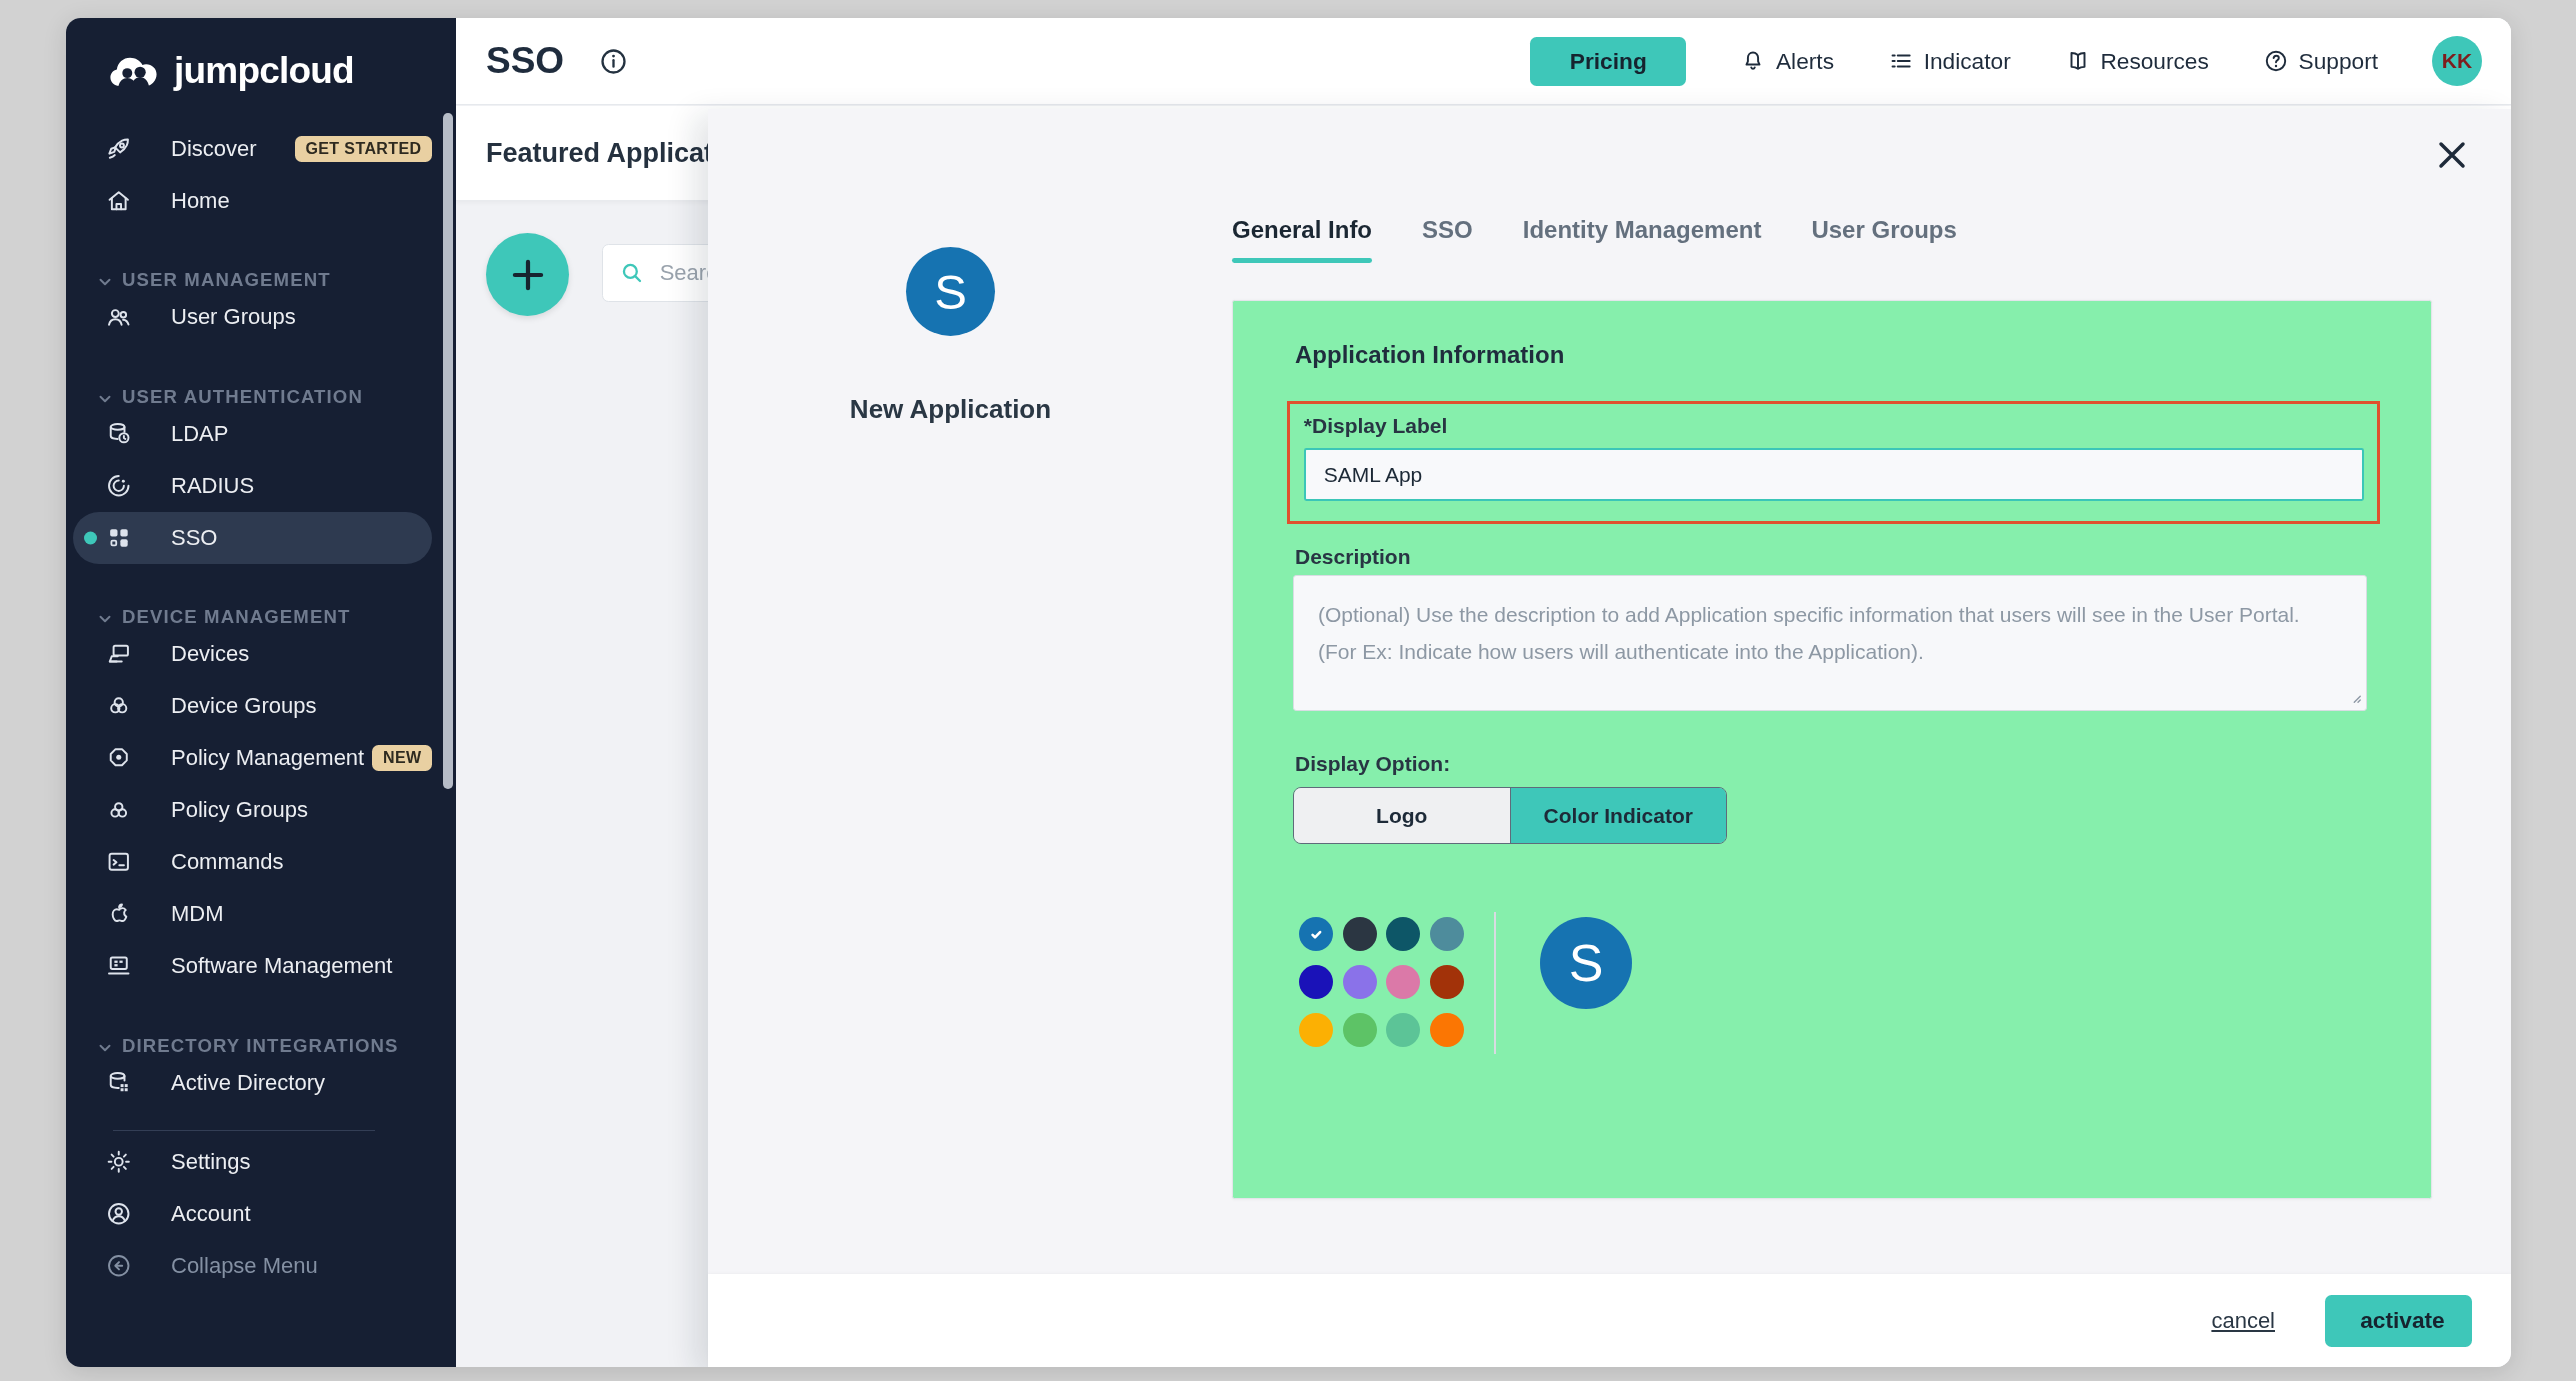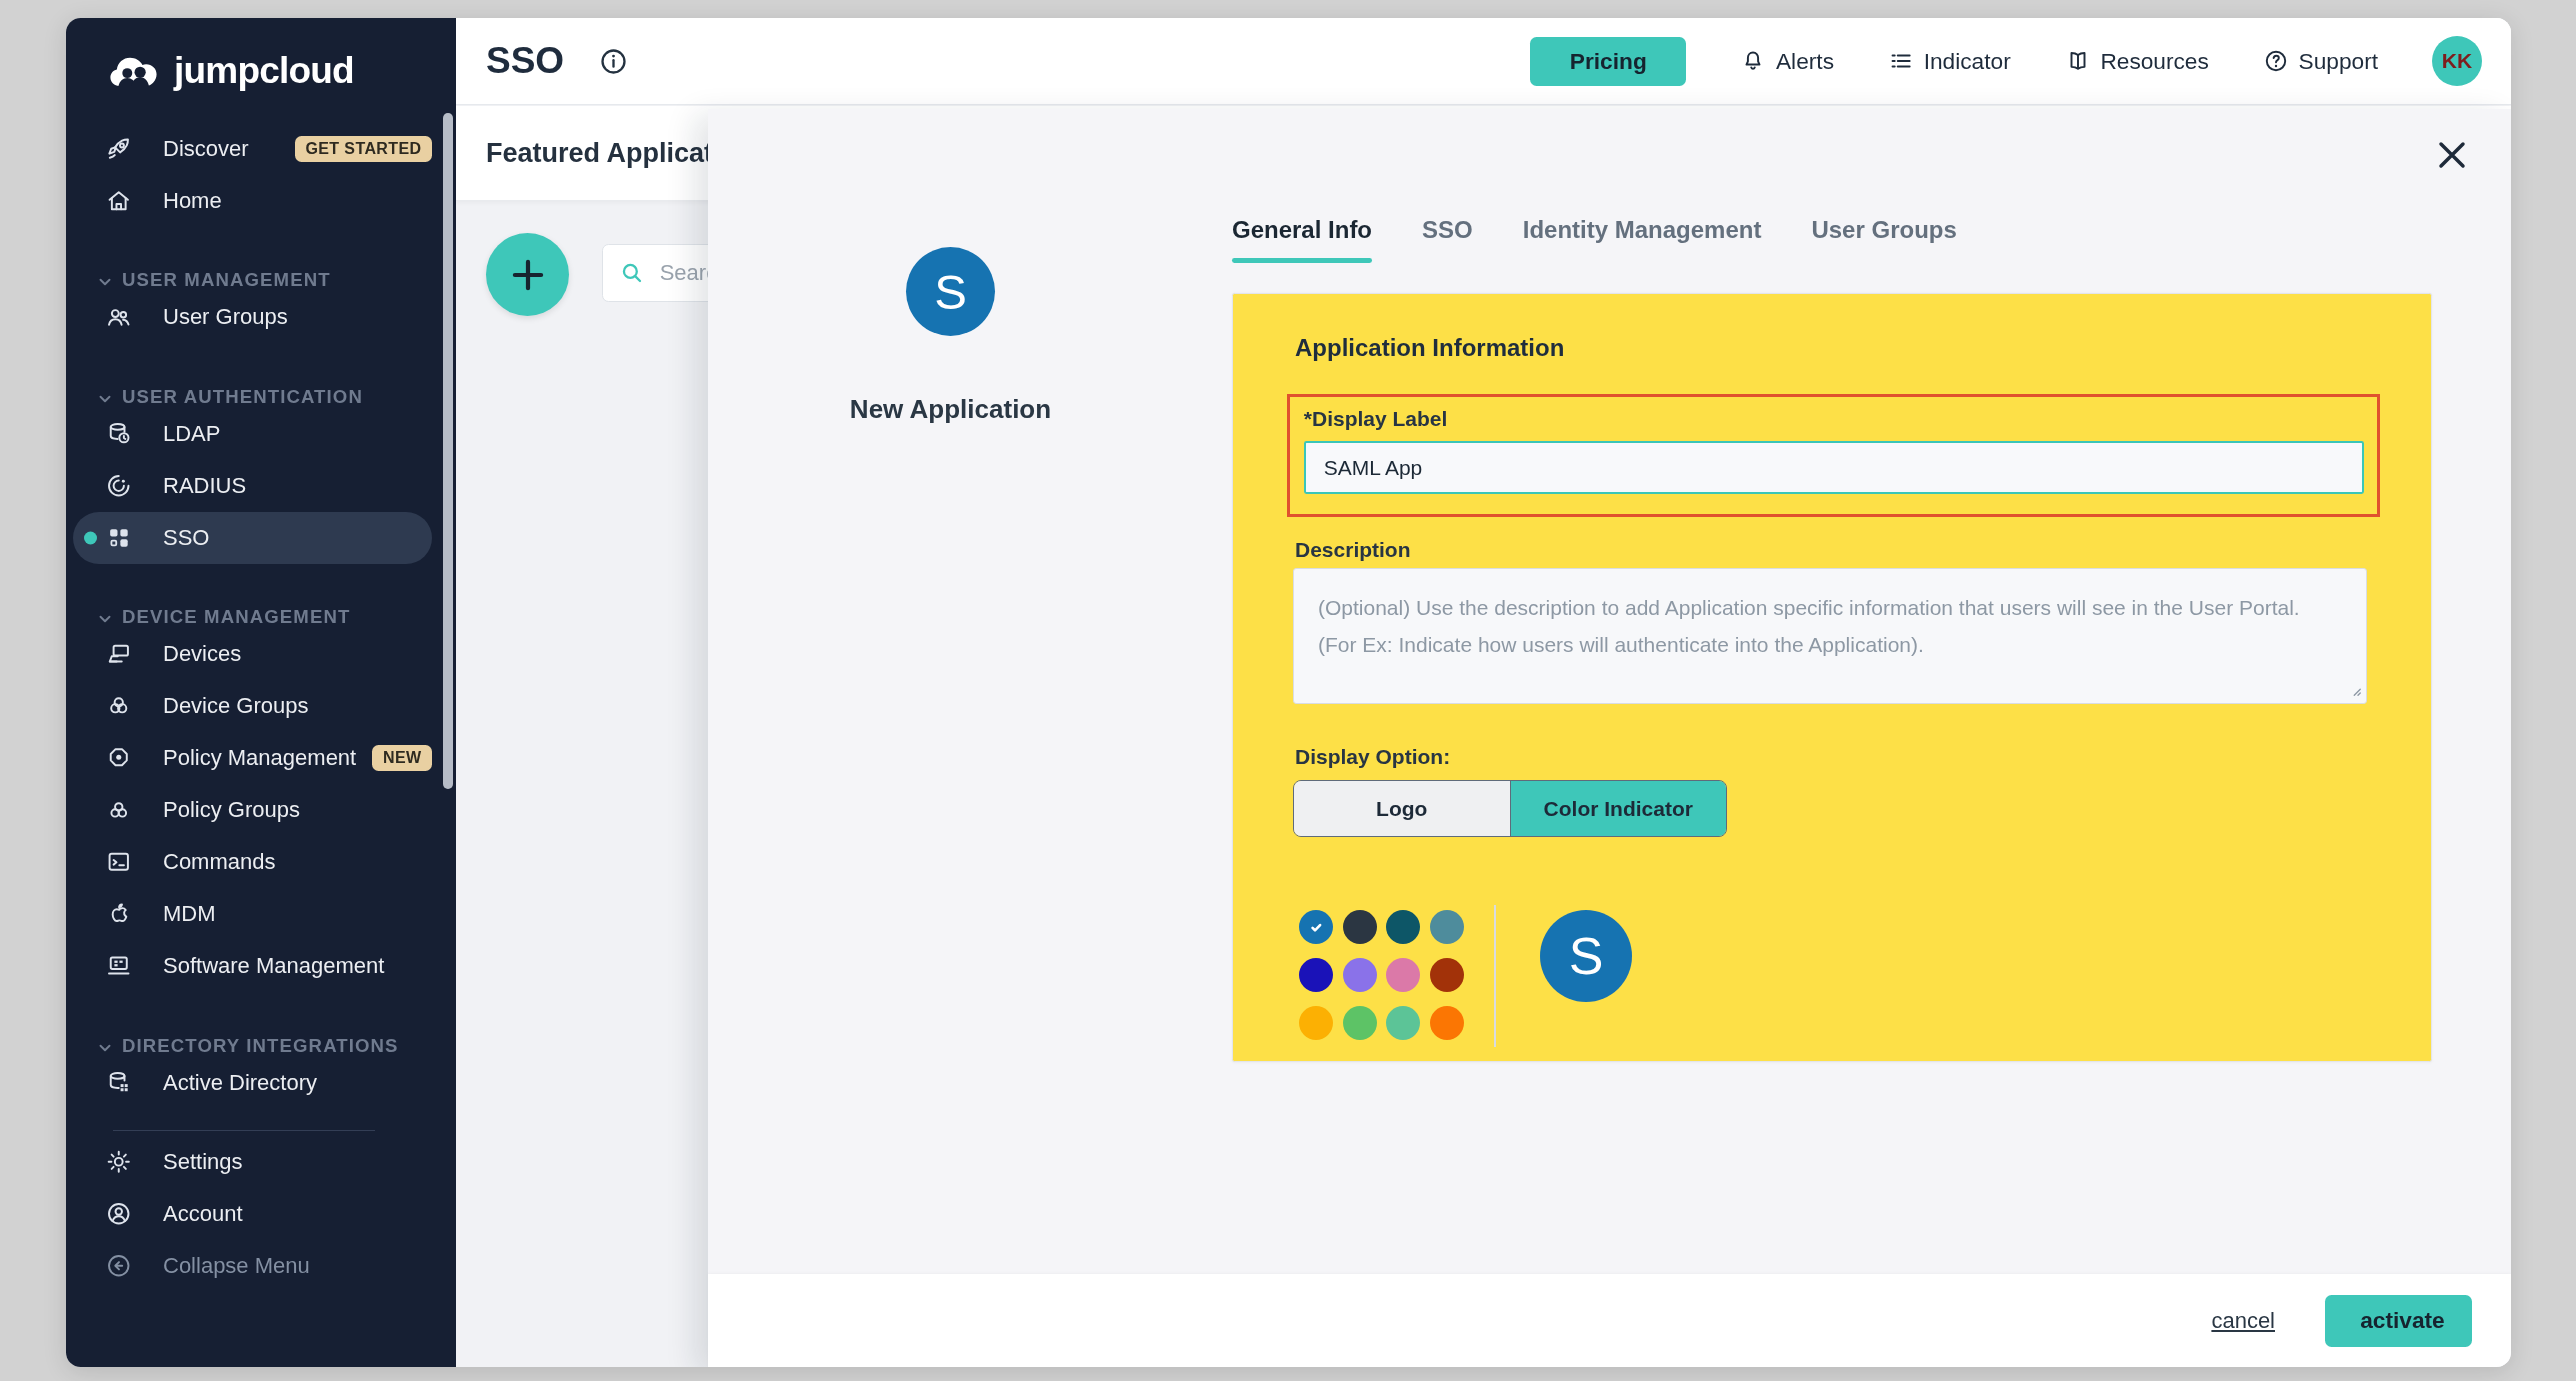--- a/index.html
+++ b/index.html
@@ -26,21 +26,21 @@
     background:#161F33; overflow:hidden;
   }
   .logo { display:flex; align-items:center; gap:13px; padding:32px 0 22.7px 42px; }
   .logo-text { color:#FFFFFF; font-size:37px; font-weight:700; letter-spacing:-0.8px; }
   .nav { padding-top:8px; }
   .nav-item {
     height:52px; margin:0 24px 0 6.5px; display:flex; align-items:center;
     padding-left:32px; border-radius:27.5px; cursor:pointer; position:relative;
   }
   .nav-item .nicon { width:27.5px; height:27.5px; color:#DEE3EC; flex:0 0 27.5px; }
-  .nav-item .nlabel { margin-left:31px; font-size:22px; color:#ECEEF2; }
+  .nav-item .nlabel { margin-left:39px; font-size:22px; color:#ECEEF2; }
   .nav-item.active { background:#2E3A50; }
   .nav-item.active::before {
     content:""; position:absolute; left:11.3px; top:50%; transform:translateY(-50%);
     width:13px; height:13px; border-radius:50%; background:#3EC7B9;
   }
   .nav-item.muted .nlabel { color:#8490A3;text-align:right; }
   .nav-item.muted .nicon { color:#8490A3; }
   .nav-section {
     margin-top:27.5px; height:37px; display:flex; align-items:flex-end; padding-left:30px;
   }
@@ -122,22 +122,22 @@
   .app-name { margin-top:58px; font-size:26px; font-weight:700; color:#2A3744; white-space:nowrap; }
 
   .tabs { position:absolute; left:524px; top:107px; display:flex; gap:50px; }
   .tab { font-size:24px; font-weight:600; color:#64707E; padding-bottom:19.4px; cursor:pointer;
          border-bottom:5.7px solid transparent; }
   .tab.active { color:#1B2733; font-weight:700; }
   .tab.active .tab-underline { display:block; }
   .tab .tab-underline { display:none; height:5.7px; border-radius:2.4px; margin-top:13.8px; }
 
   .card {
-    position:absolute; left:524px; top:184px; width:1200px; height:769px;
-    background:#fde047; border:0.8px solid #E3E5EA; border-radius:2.4px;
+    position:absolute; left:524px; top:191px; width:1200px; height:899px;
+    background:#86efac; border:0.8px solid #E3E5EA; border-radius:2.4px;
     box-shadow:0 0.8px 3.2px rgba(0,0,0,.04);
   }
   .card-heading { position:absolute; left:62px; top:40px; font-size:24px; font-weight:700; color:#1F2D3D; }
 
   .annotation-box {
     position:absolute; left:54px; top:100px; width:1093px; height:123px;
     border:3.2px solid #E0512E;
   }
   .field-label { font-size:21px; font-weight:600; color:#283543; }
   .display-label { position:absolute; left:13.8px; top:9.7px; }

